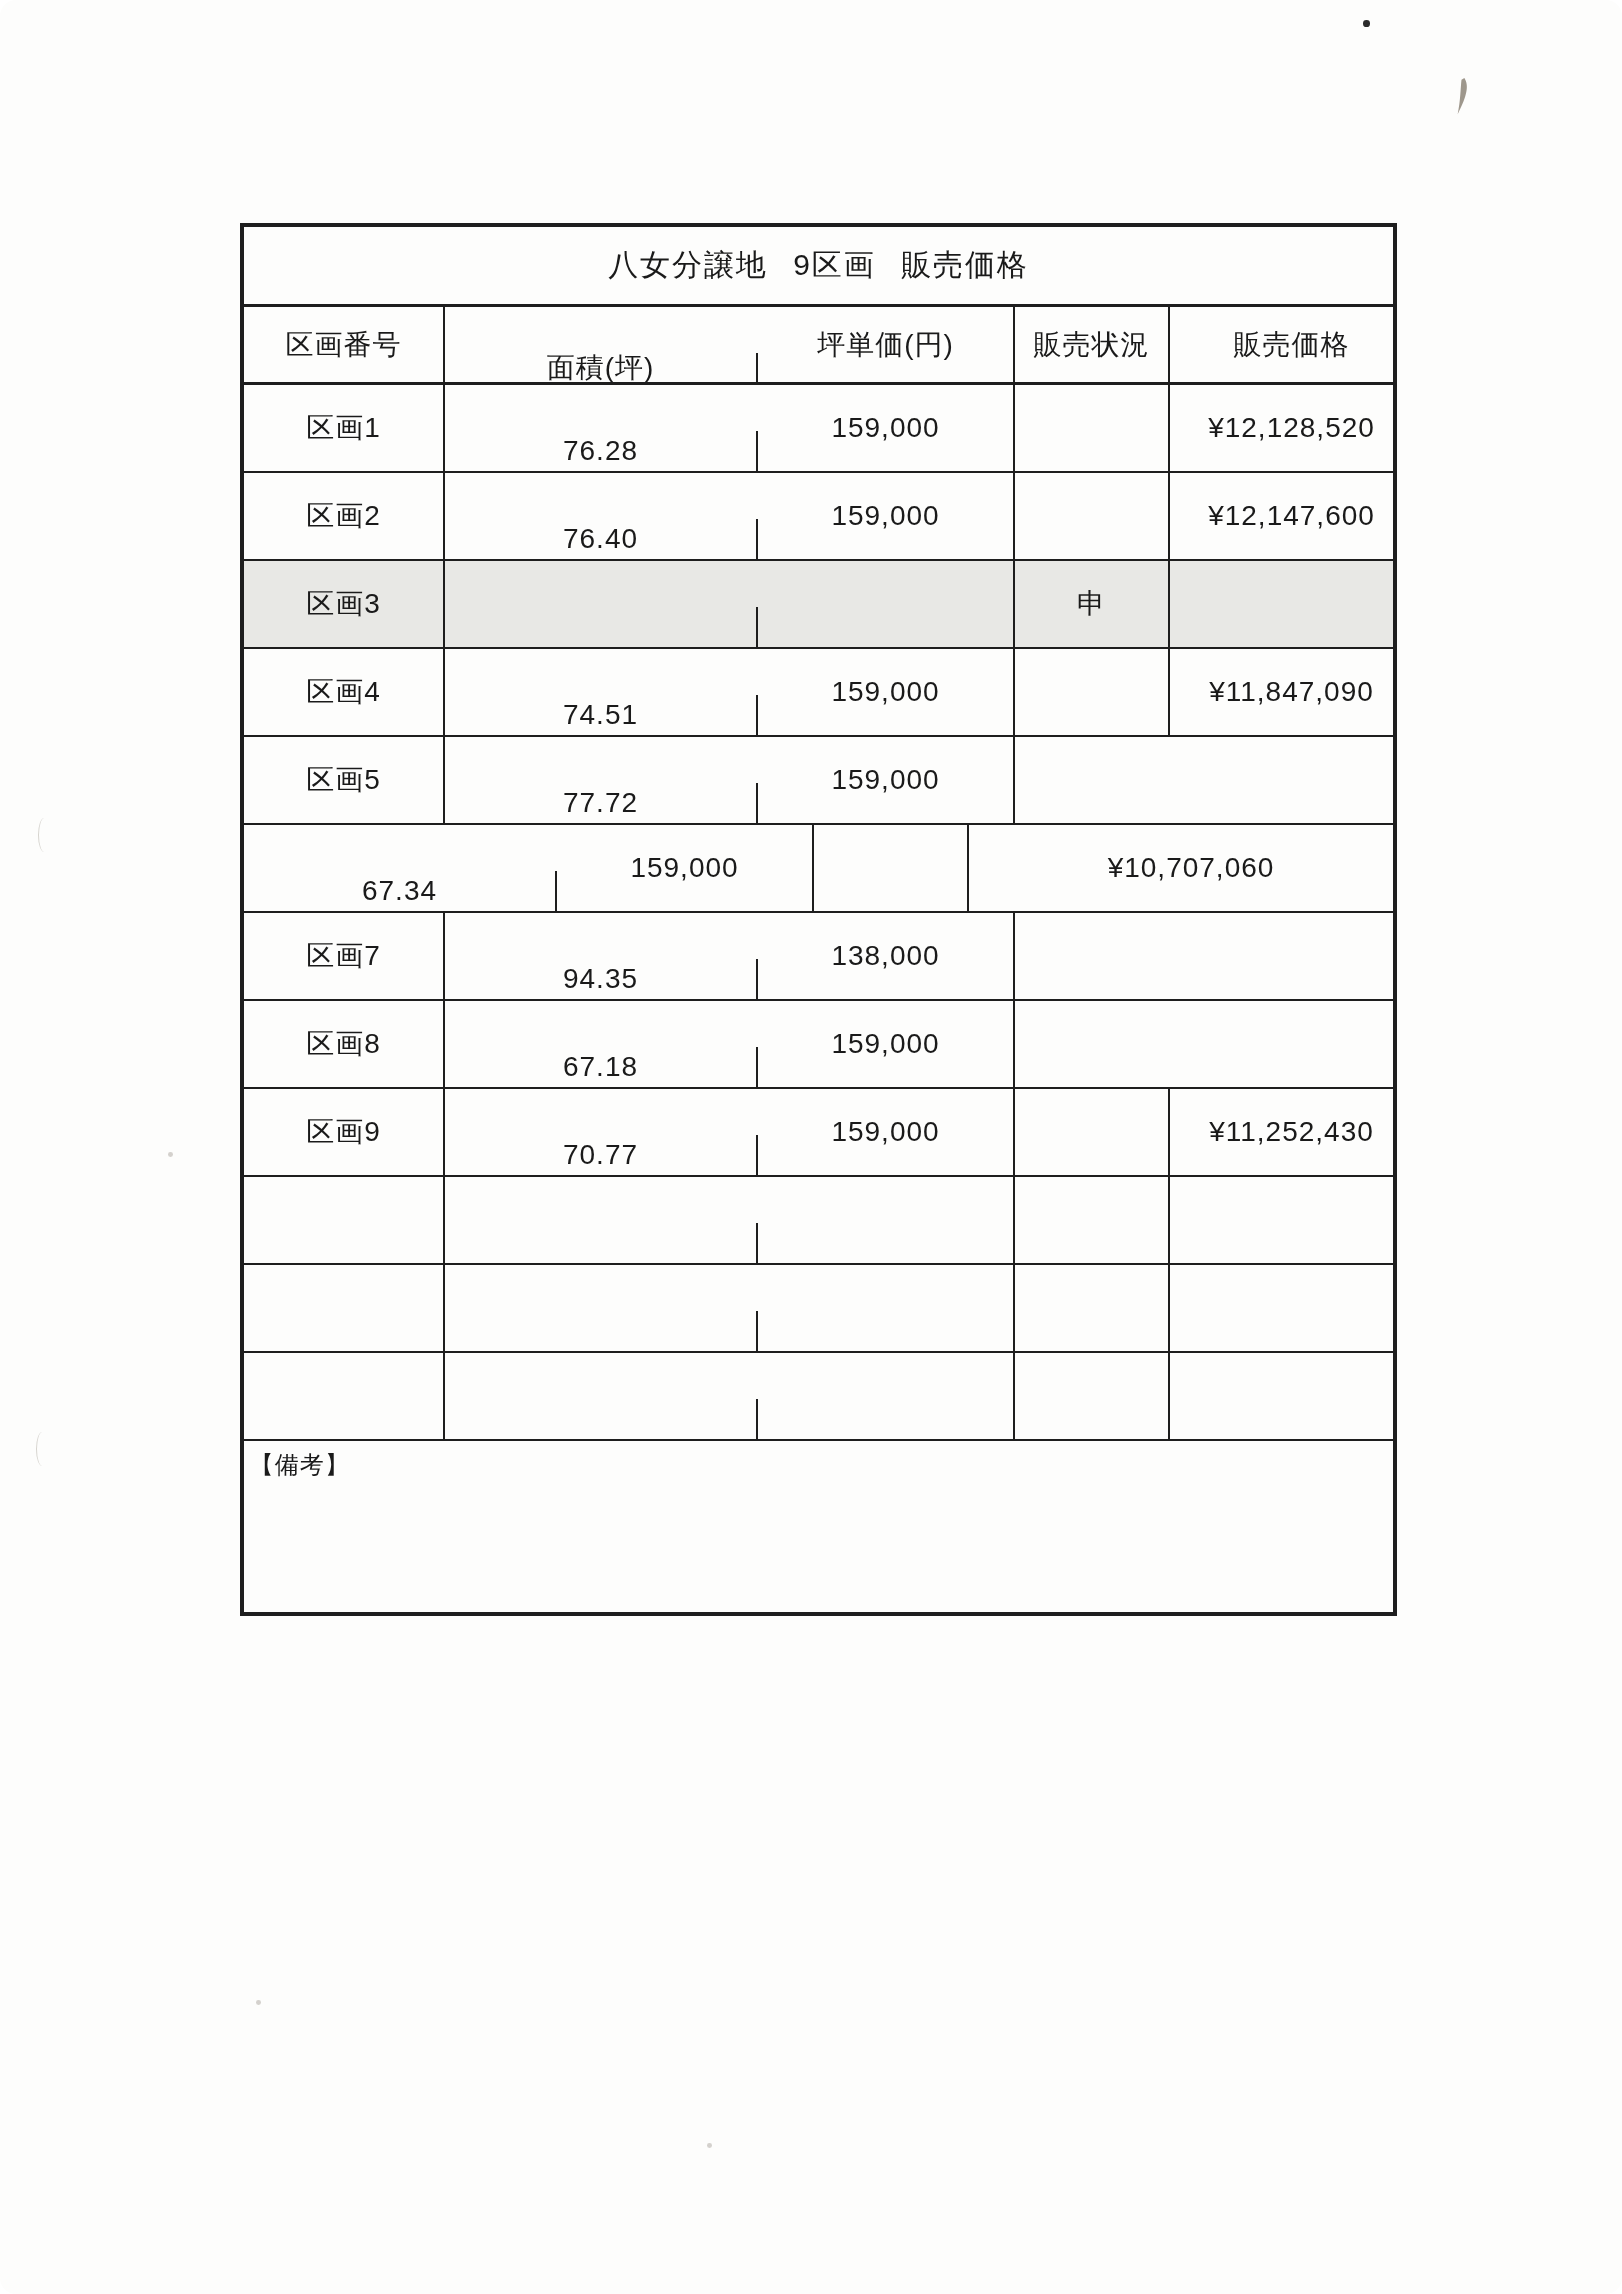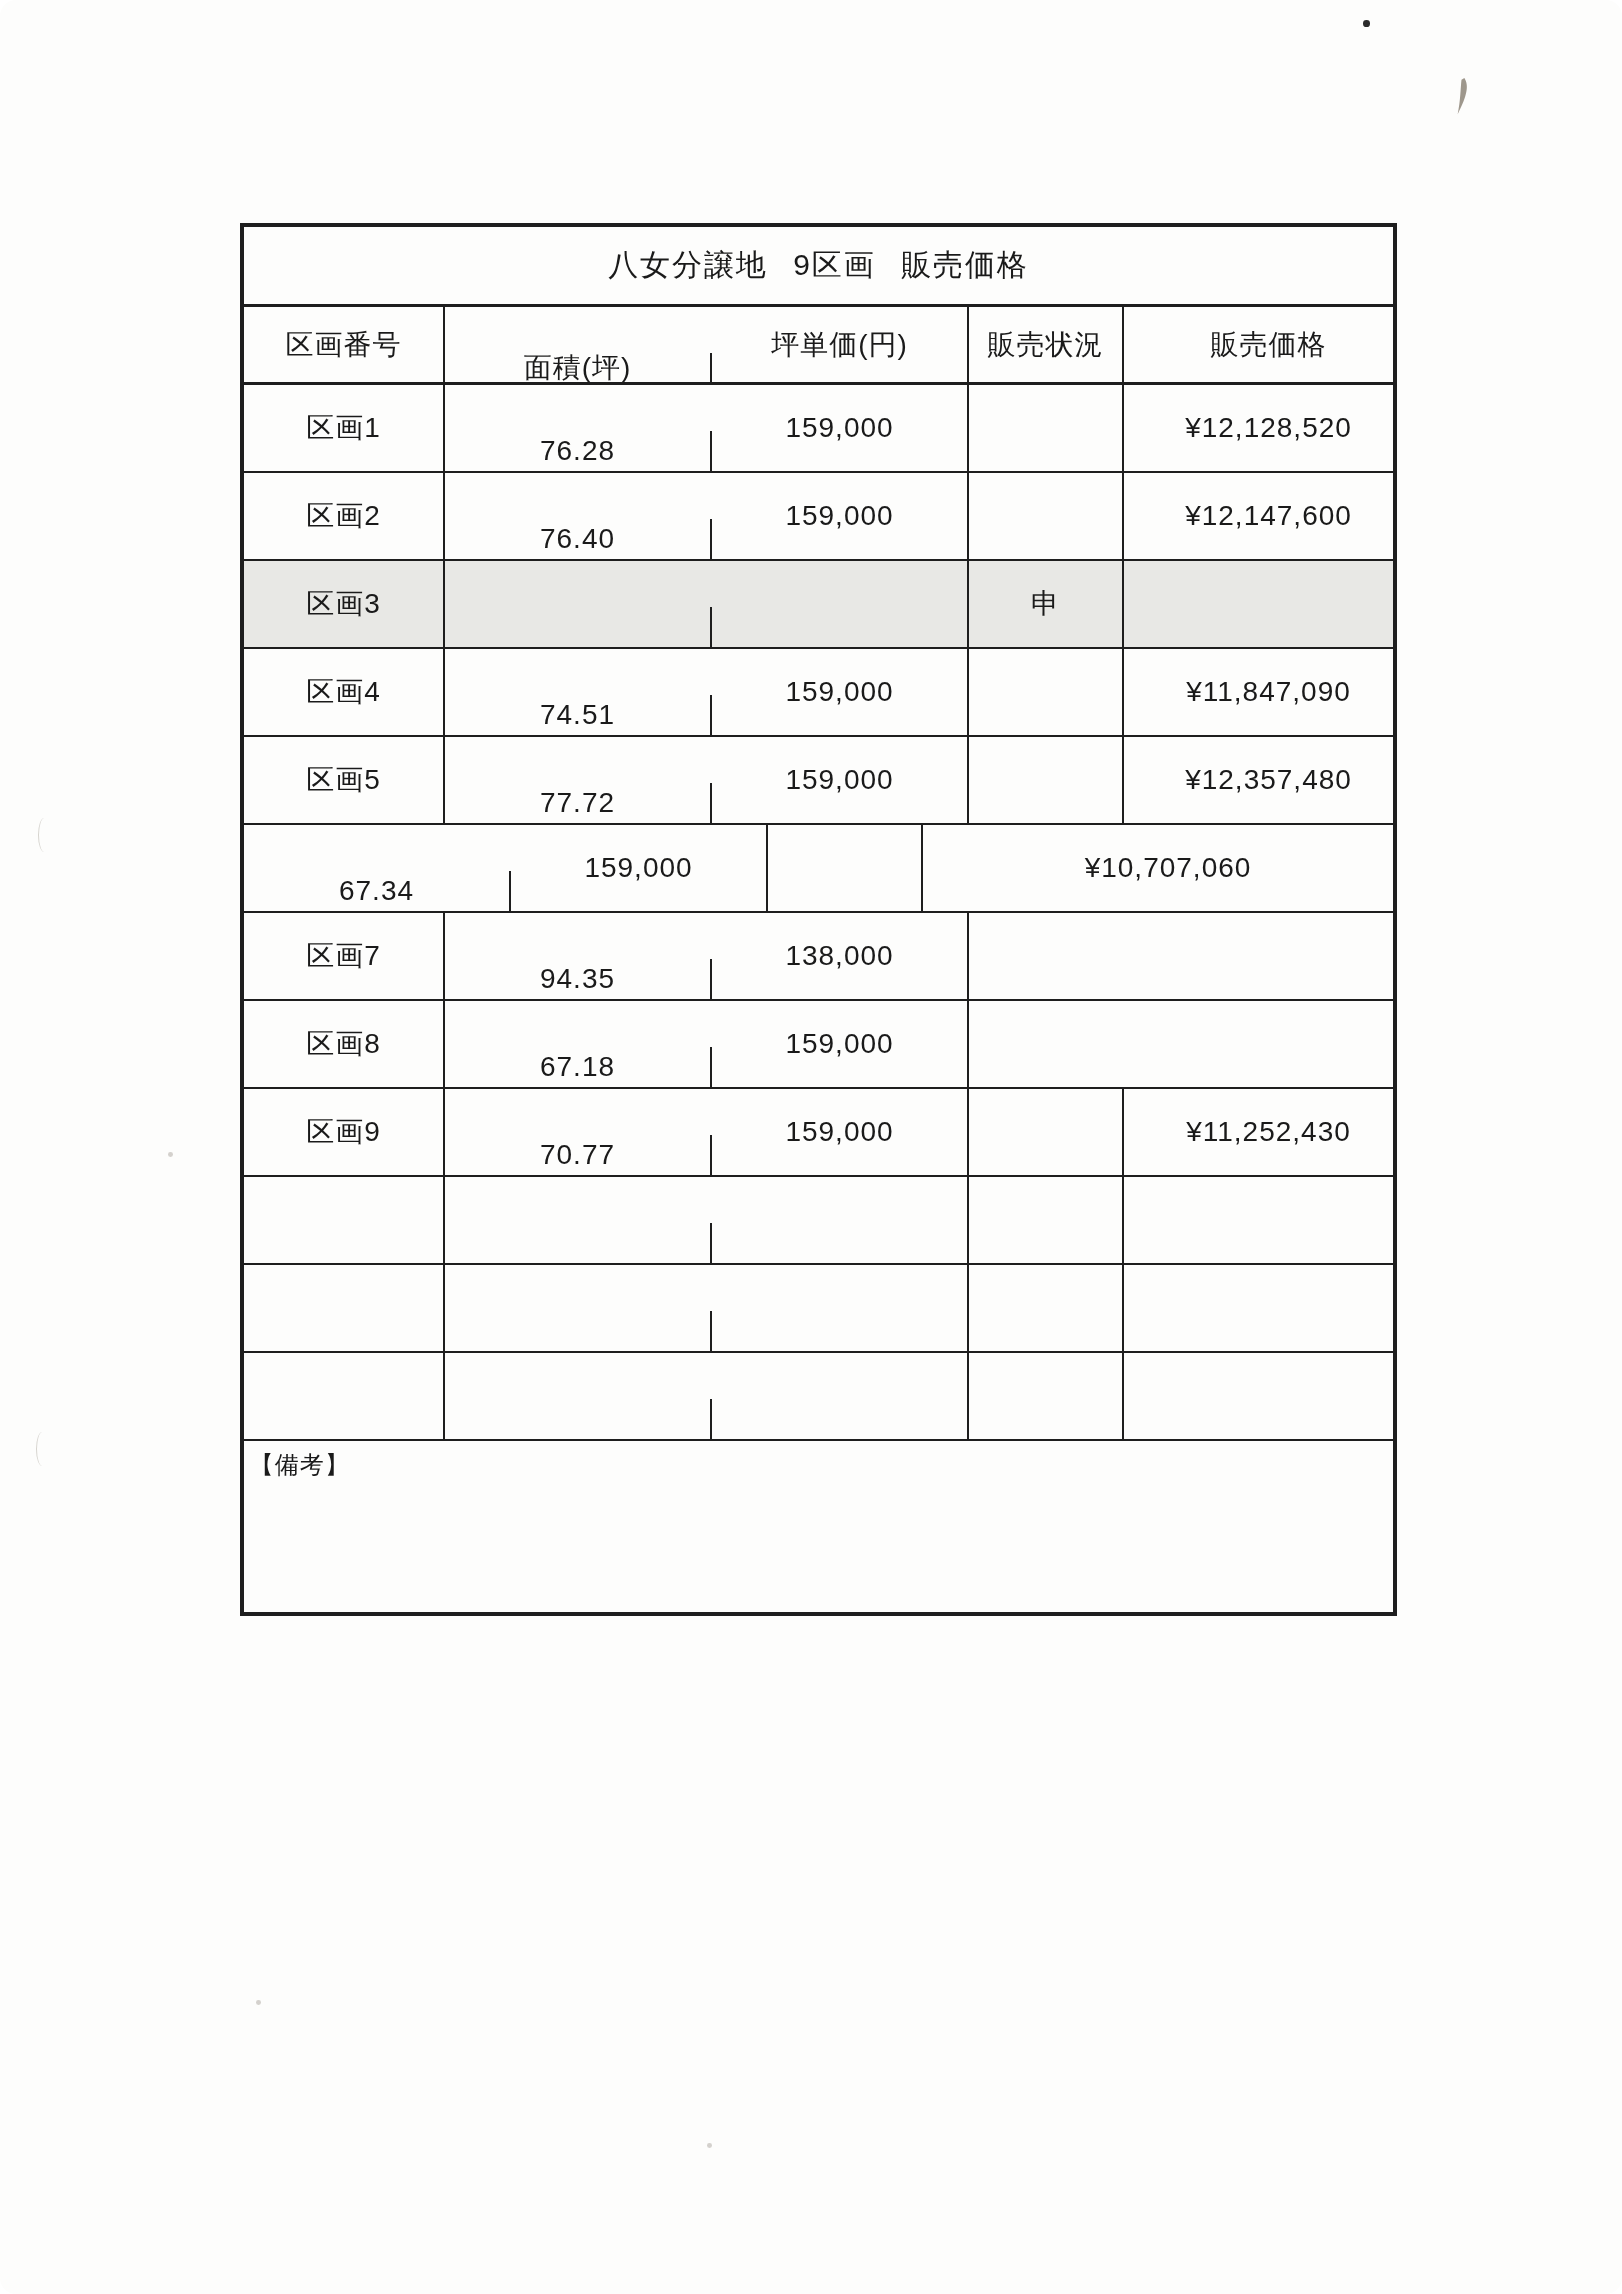--- a/index.html
+++ b/index.html
@@ -60,21 +60,21 @@
     display: flex;
     align-items: center;
     justify-content: center;
     font-size: 28px;
     letter-spacing: 1px;
     overflow: hidden;
     white-space: nowrap;
   }
   .cell:last-child { border-right: none; }
   .c1 { width: 201px; }
-  .c2 { width: 267px; margin-top: 46px; }
+  .c2 { width: 313px; margin-top: 46px; }
   .c3 { width: 257px; }
   .c4 { width: 155px; }
   .c5 { flex: 1; padding-left: 20px; }
   .remarks {
     flex: 1;
     box-sizing: border-box;
     padding: 7.6px 5.7px;
     font-size: 24px;
     font-weight: 500;
     letter-spacing: 1px;
@@ -163,21 +163,20 @@
       <div class="cell c3">159,000</div>
       <div class="cell c4"></div>
       <div class="cell c5">¥11,847,090</div>
     </div>
 
     <div class="data-row">
       <div class="cell c1">区画5</div>
       <div class="cell c2">77.72</div>
       <div class="cell c3">159,000</div>
       <div class="cell c4"></div>
-      <div class="cell c5">¥12,357,480</div>
     </div>
 
     <div class="data-row">
       <div class="cell c2">67.34</div>
       <div class="cell c3">159,000</div>
       <div class="cell c4"></div>
       <div class="cell c5">¥10,707,060</div>
     </div>
 
     <div class="data-row">

